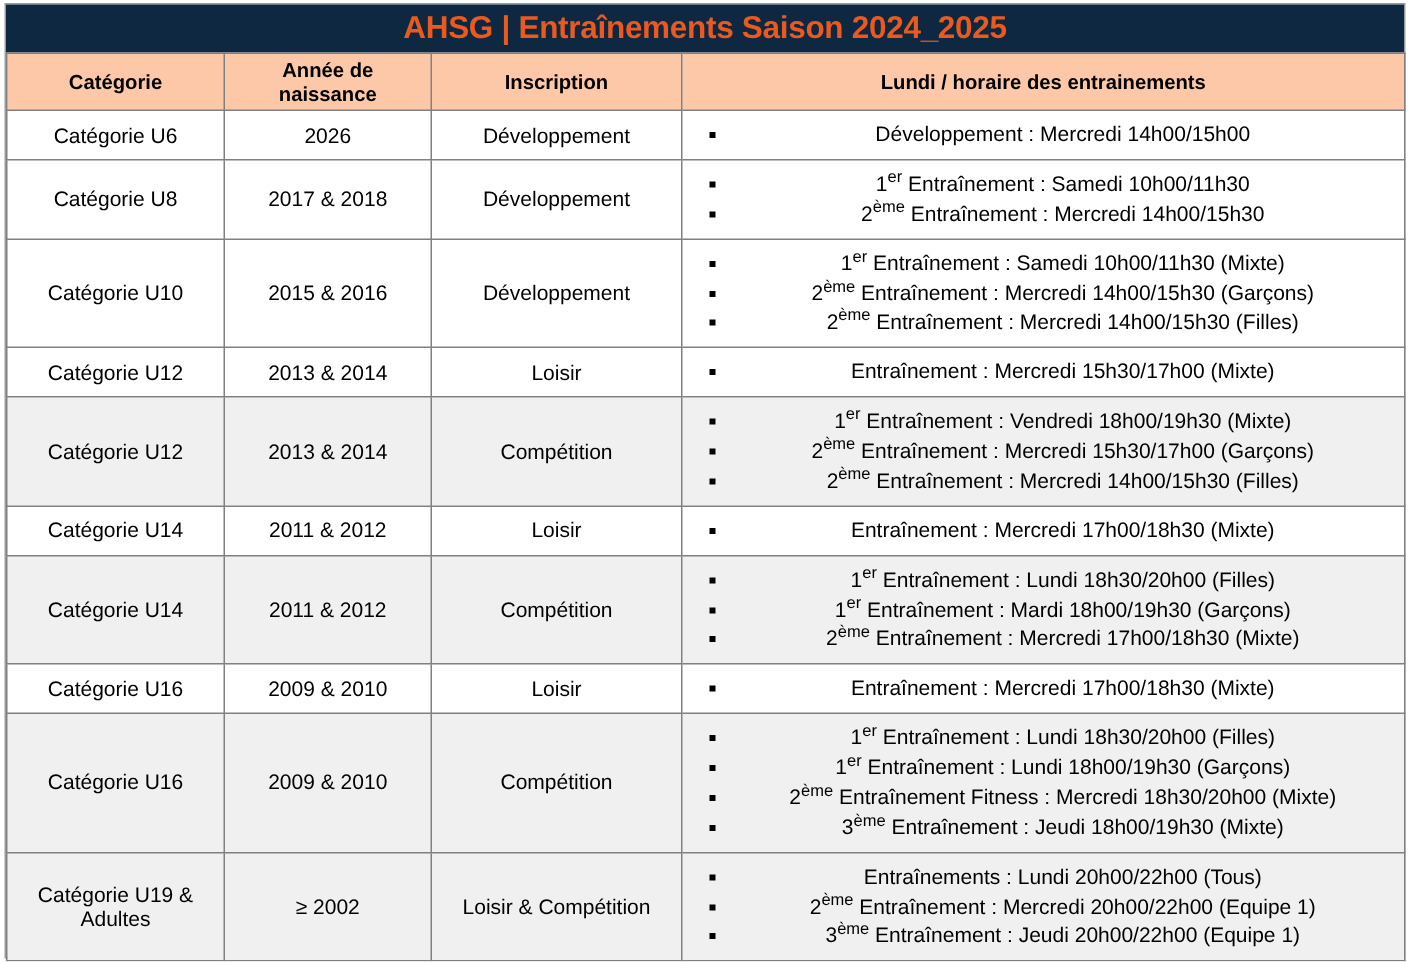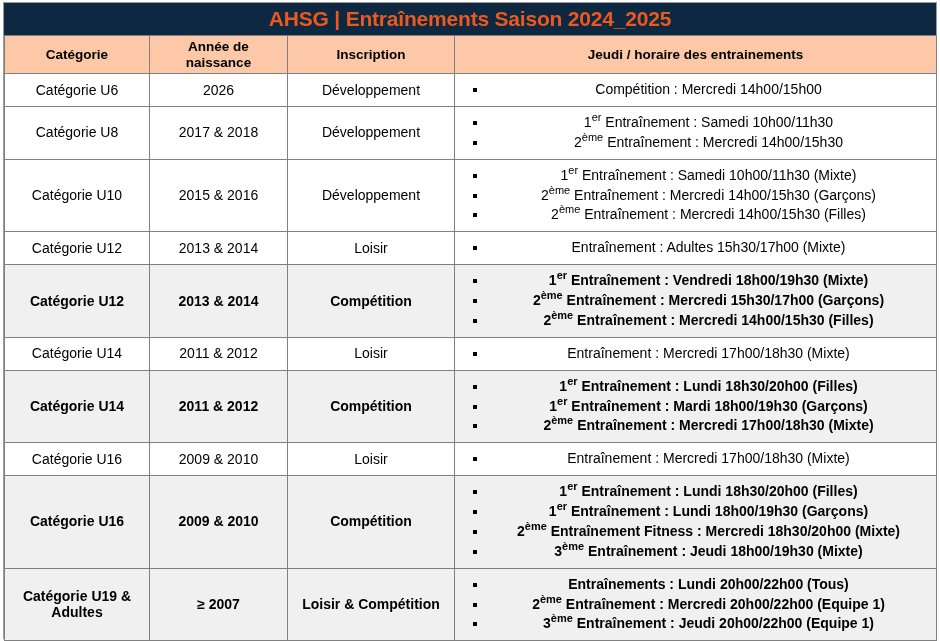--- a/index.html
+++ b/index.html
@@ -73,21 +73,21 @@
   table.schedule tbody td {
     font-size: 14px;
     color: #000000;
     padding: 6px 4px;
     text-align: center;
   }
   td.cell-center {
     text-align: center;
     line-height: 1.2;
   }
-  tr.shaded td { background: #f0f0f0; font-weight: bold; }
+  tr.shaded td { background: #f0f0f0; }
   tr.plain  td { background: #ffffff; }
 
   
   ul.sessions {
     margin: 0;
     padding: 0 0 0 14px;
     list-style: none;
   }
   ul.sessions li {
     position: relative;
@@ -127,31 +127,31 @@
         <col class="c-cat">
           <col class="c-year">
           <col class="c-insc">
           <col class="c-days">
       </colgroup>
       <thead>
         <tr>
           <th>Catégorie</th>
           <th>Année de naissance</th>
           <th>Inscription</th>
-          <th>Jeudi / horaire des entrainements</th>
+          <th>Lundi / horaire des entrainements</th>
         </tr>
       </thead>
       <tbody id="schedule-body">
           <tr class="plain">
             <td class="cell-center">Catégorie U6</td>
             <td class="cell-center">2026</td>
             <td class="cell-center">Développement</td>
             <td>
               <ul class="sessions">
-                <li>Compétition : Mercredi 14h00/15h00</li>
+                <li>Développement : Mercredi 14h00/15h00</li>
               </ul>
             </td>
           </tr>
           <tr class="plain">
             <td class="cell-center">Catégorie U8</td>
             <td class="cell-center">2017 &amp; 2018</td>
             <td class="cell-center">Développement</td>
             <td>
               <ul class="sessions">
                 <li>1<sup>er</sup> Entraînement : Samedi 10h00/11h30</li>
@@ -170,21 +170,21 @@
                 <li>2<sup>ème</sup> Entraînement : Mercredi 14h00/15h30 (Filles)</li>
               </ul>
             </td>
           </tr>
           <tr class="plain">
             <td class="cell-center">Catégorie U12</td>
             <td class="cell-center">2013 &amp; 2014</td>
             <td class="cell-center">Loisir</td>
             <td>
               <ul class="sessions">
-                <li>Entraînement : Adultes 15h30/17h00 (Mixte)</li>
+                <li>Entraînement : Mercredi 15h30/17h00 (Mixte)</li>
               </ul>
             </td>
           </tr>
           <tr class="shaded">
             <td class="cell-center">Catégorie U12</td>
             <td class="cell-center">2013 &amp; 2014</td>
             <td class="cell-center">Compétition</td>
             <td>
               <ul class="sessions">
                 <li>1<sup>er</sup> Entraînement : Vendredi 18h00/19h30 (Mixte)</li>
@@ -233,21 +233,21 @@
               <ul class="sessions">
                 <li>1<sup>er</sup> Entraînement : Lundi 18h30/20h00 (Filles)</li>
                 <li>1<sup>er</sup> Entraînement : Lundi 18h00/19h30 (Garçons)</li>
                 <li>2<sup>ème</sup> Entraînement Fitness : Mercredi 18h30/20h00 (Mixte)</li>
                 <li>3<sup>ème</sup> Entraînement : Jeudi 18h00/19h30 (Mixte)</li>
               </ul>
             </td>
           </tr>
           <tr class="shaded">
             <td class="cell-center">Catégorie U19 &amp; Adultes</td>
-            <td class="cell-center">≥ 2007</td>
+            <td class="cell-center">≥ 2002</td>
             <td class="cell-center">Loisir &amp; Compétition</td>
             <td>
               <ul class="sessions">
                 <li>Entraînements : Lundi 20h00/22h00 (Tous)</li>
                 <li>2<sup>ème</sup> Entraînement : Mercredi 20h00/22h00 (Equipe 1)</li>
                 <li>3<sup>ème</sup> Entraînement : Jeudi 20h00/22h00 (Equipe 1)</li>
               </ul>
             </td>
           </tr>
         </tbody>

